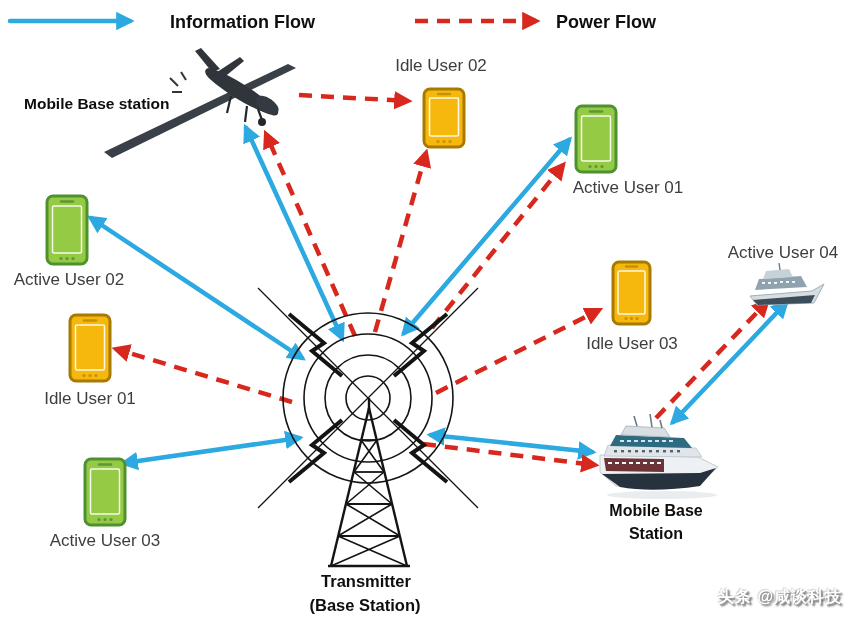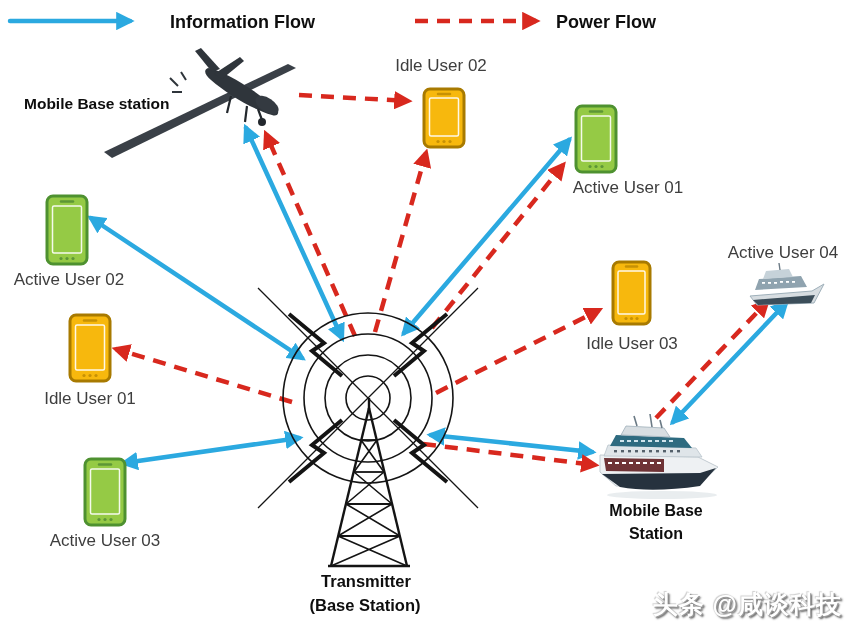--- a/index.html
+++ b/index.html
@@ -7,21 +7,21 @@
          font-family:"Liberation Sans",sans-serif;}
   svg text{font-family:"Liberation Sans",sans-serif;}
   .legend-label{font-size:18px;font-weight:bold;fill:#0e0e0e;}
   .user-label{font-size:17px;fill:#3e3e3e;}
   .bold-label{font-size:16px;font-weight:bold;fill:#0e0e0e;}
   .drone-label{font-size:15.5px;font-weight:bold;fill:#0e0e0e;}
   .tx-label{font-size:16.5px;font-weight:bold;fill:#0e0e0e;}
   .info-line{stroke:#2BA9E0;stroke-width:4.5;fill:none;stroke-linecap:round;}
   .power-line{stroke:#D8281E;stroke-width:4.5;fill:none;stroke-dasharray:13 9;stroke-linecap:butt;}
   .tower-stroke{stroke:#141414;fill:none;}
-  .watermark{position:absolute;right:8px;bottom:9px;font-size:25px;font-weight:bold;color:#ffffff;
+  .watermark{position:absolute;right:8px;bottom:22px;font-size:16px;font-weight:bold;color:#ffffff;
              letter-spacing:1px;
              text-shadow:1px 1px 0 #9a9a9a,2px 2px 2px #5f5f5f,-1px -1px 1px #cfcfcf;}
 </style>
 </head>
 <body>
 
 <div class="stage">
 <svg width="850" height="630" viewBox="0 0 850 630">
   <defs>
     <marker id="mblue" viewBox="0 0 10 10" refX="7.5" refY="5" markerWidth="4.1" markerHeight="4.1" orient="auto-start-reverse">

